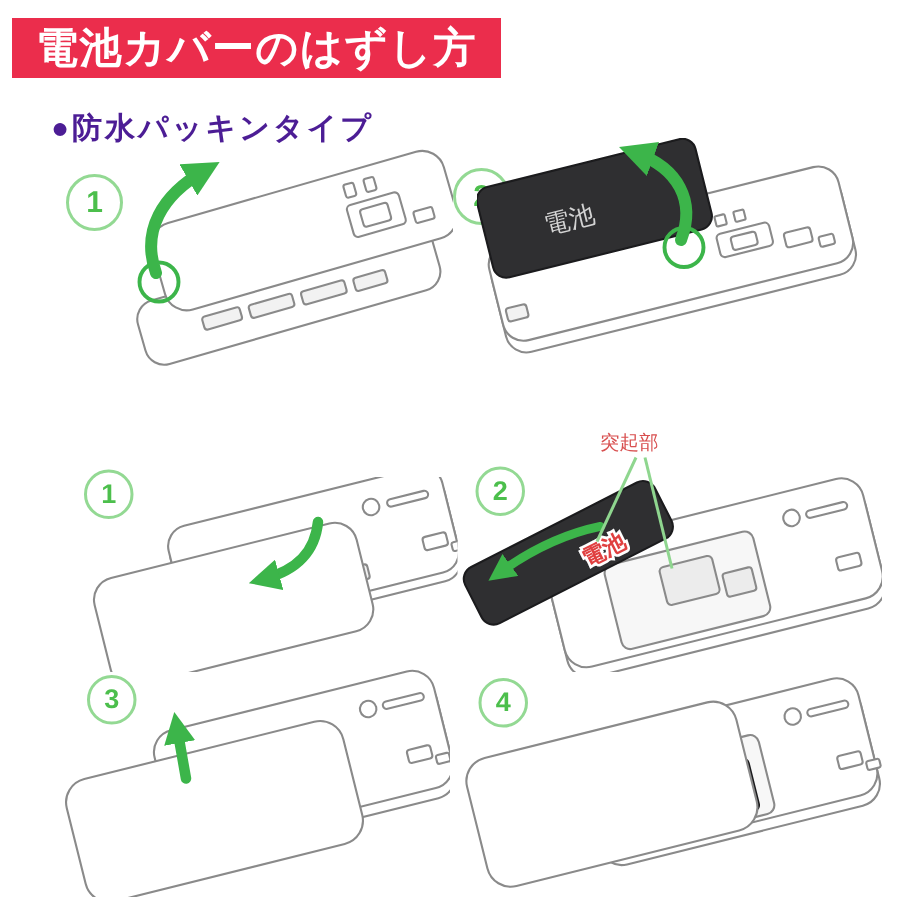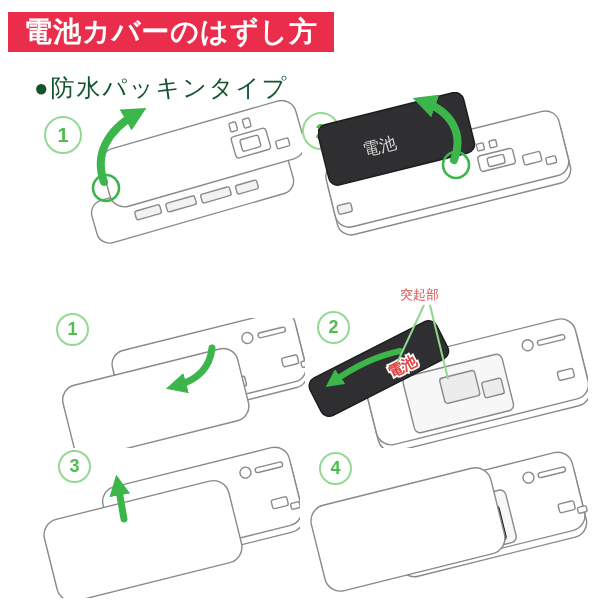--- a/index.html
+++ b/index.html
@@ -4,21 +4,21 @@
 <style>
   html,body{margin:0;padding:0;}
   body{width:600px;height:600px;background:#ffffff;font-family:"Liberation Sans","DejaVu Sans",sans-serif;position:relative;overflow:hidden;}
   .stage{position:absolute;left:0;top:0;width:600px;height:600px;background:#fff;}
   .banner{
     position:absolute;left:8px;top:12px;width:326px;height:40px;
     background:#eb2d4c;color:#fff;font-size:28px;font-weight:bold;
     display:flex;align-items:center;justify-content:center;letter-spacing:1px;
   }
   .section-header{
-    position:absolute;color:#14532d;font-size:24px;letter-spacing:2px;font-weight:400;
+    position:absolute;color:#4c1d95;font-size:20px;letter-spacing:2px;font-weight:700;
   }
   .hdr-waterproof{left:34px;top:72px;}
   .hdr-slide{left:34px;top:276px;}
   .stepnum{
     position:absolute;border:2px solid #93d993;border-radius:50%;
     color:#4cbf4c;background:#fff;font-weight:bold;
     display:flex;align-items:center;justify-content:center;
   }
   .num-lg{width:34px;height:34px;font-size:20px;}
   .num-sm{width:29px;height:29px;font-size:18px;}

